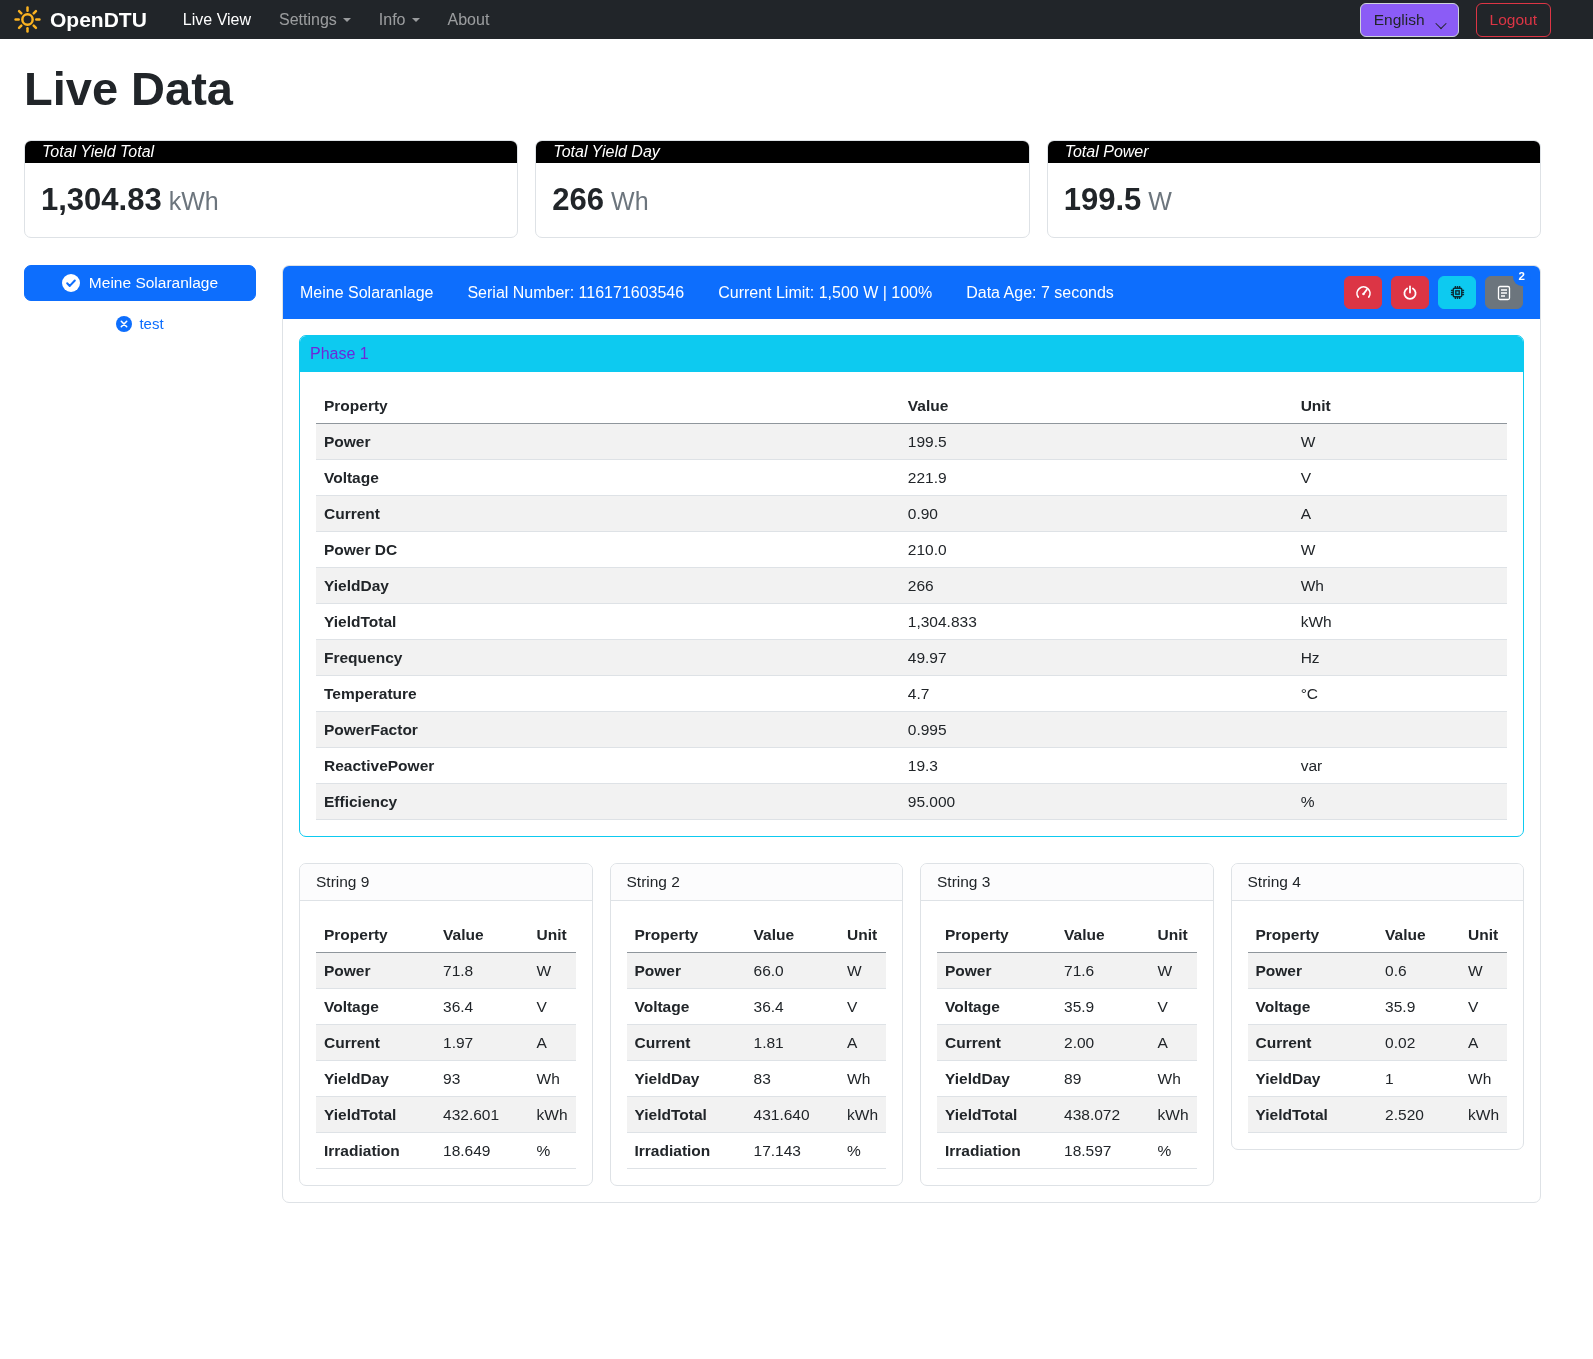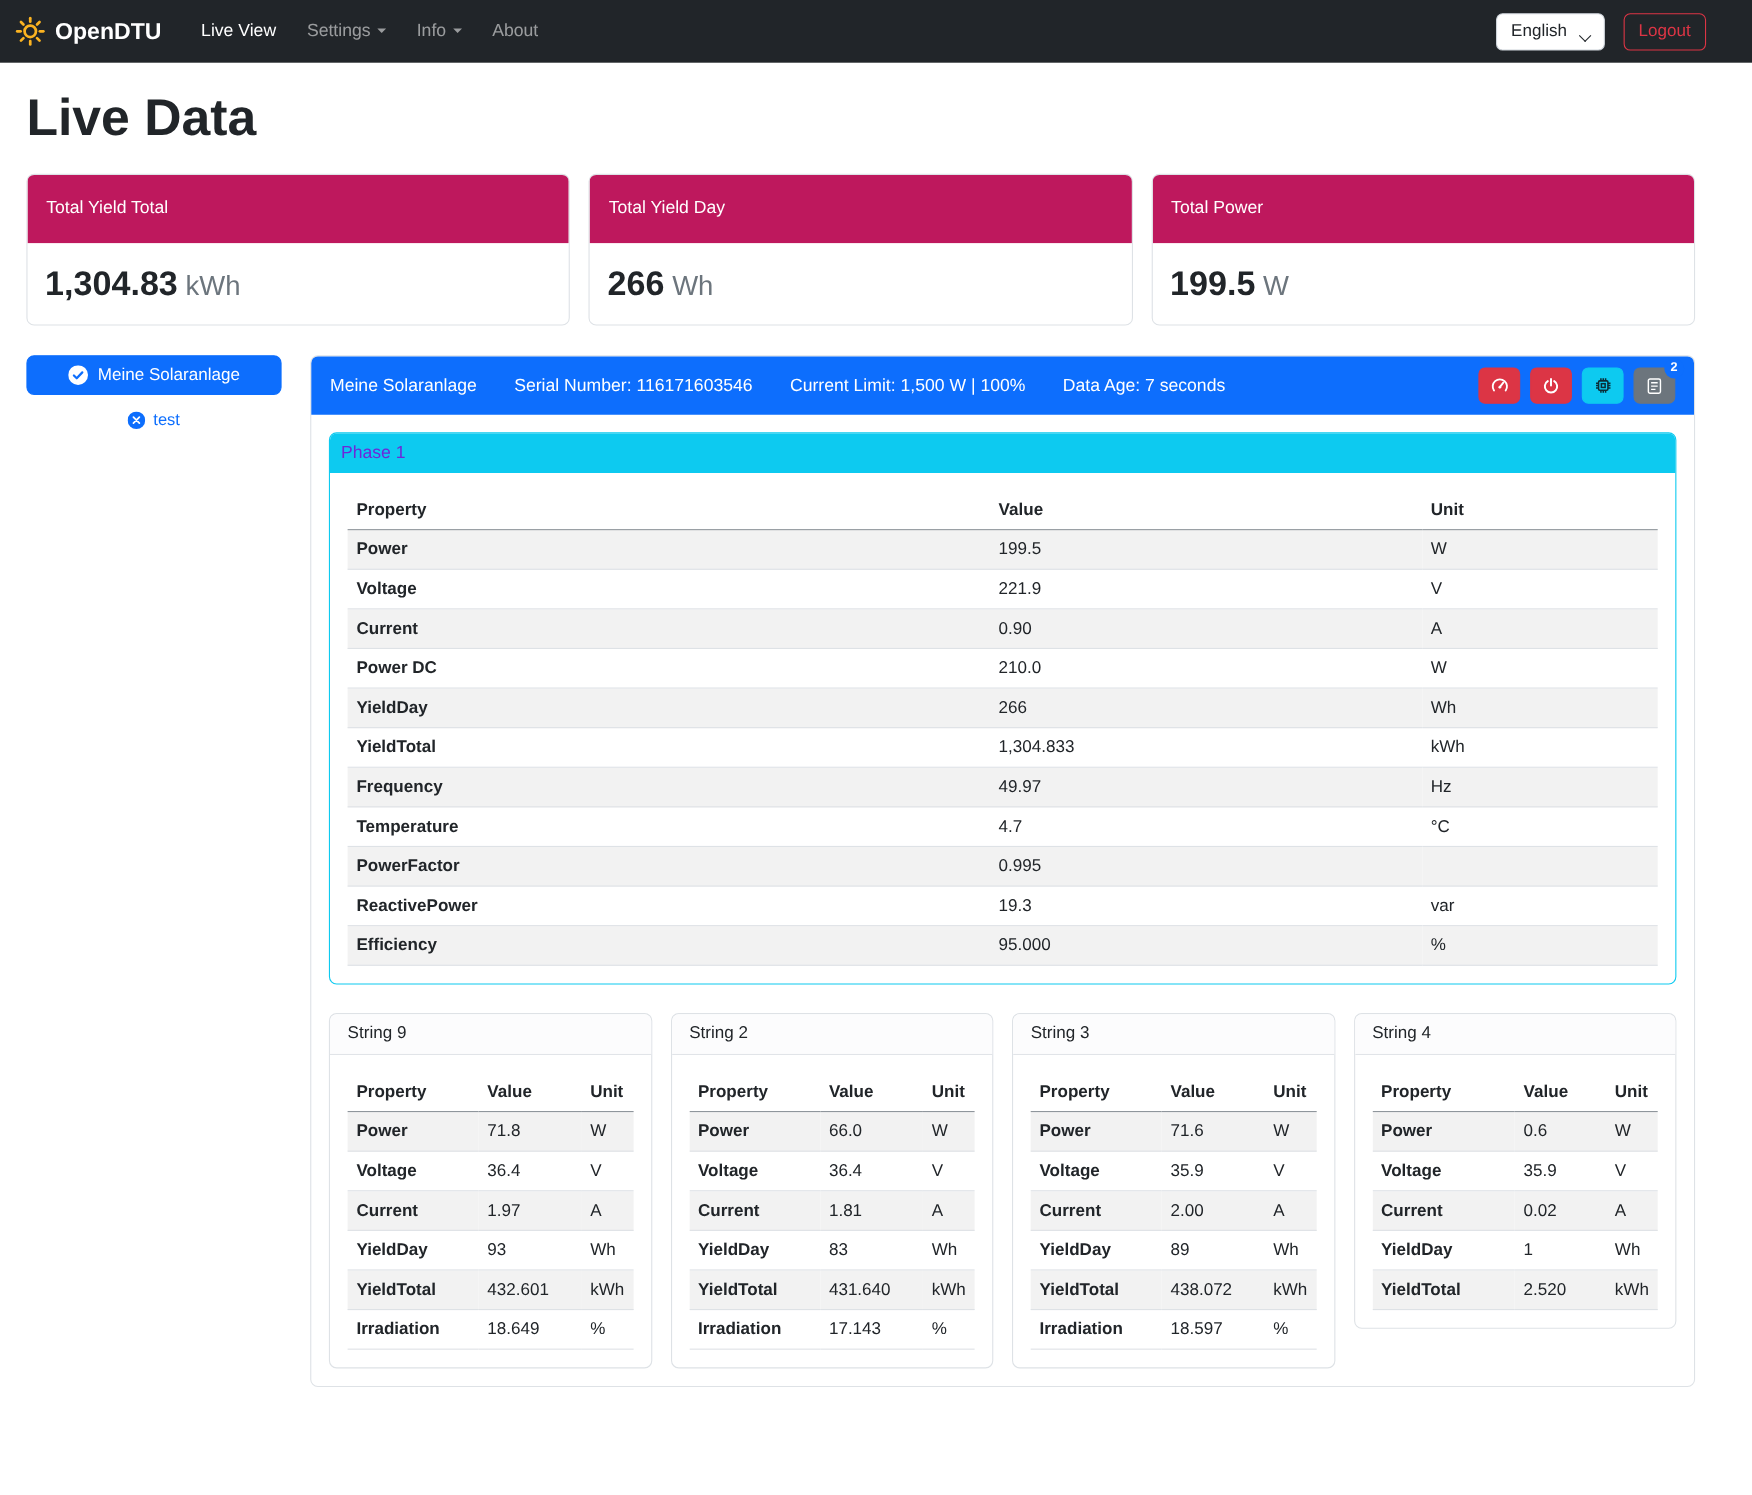--- a/index.html
+++ b/index.html
@@ -1,35 +1,35 @@
 <!DOCTYPE html>
 <html><head>
 <meta charset="utf-8">
 <style>
   * { box-sizing: border-box; }
   body { margin:0; background:#fff; color:#212529; font-family:"Liberation Sans", sans-serif; }
 
   
-  .navbar { height:57px; background:#212529; display:flex; align-items:center; padding:0 42px 0 14px; }
+  .navbar { height:39px; background:#212529; display:flex; align-items:center; padding:0 42px 0 14px; }
   .brand { display:flex; align-items:center; gap:9px; color:#fff; font-size:21px; font-weight:600; margin-right:22px; cursor:pointer; }
   .nav-links { display:flex; align-items:center; flex:1; }
   .nav-link { color:rgba(255,255,255,.55); padding:8px 14px; font-size:16px; cursor:pointer; white-space:nowrap; }
   .nav-link.active { color:#fff; }
   .caret { display:inline-block; margin-left:6px; vertical-align:middle; border-top:4px solid currentColor; border-right:4px solid transparent; border-left:4px solid transparent; }
-  .lang-btn { background:#ffffff; border:1px solid #ced4da; border-radius:6px; padding:7px 13px; font-size:15.5px; display:flex; align-items:flex-end; gap:12px; color:#212529; margin-right:17px; cursor:pointer; }
+  .lang-btn { background:#8b5cf6; border:1px solid #ced4da; border-radius:6px; padding:7px 13px; font-size:15.5px; display:flex; align-items:flex-end; gap:12px; color:#212529; margin-right:17px; cursor:pointer; }
   .chevron { width:8px; height:8px; border-right:1.7px solid #212529; border-bottom:1.7px solid #212529; transform:rotate(45deg) translate(-1px,-1px); display:inline-block; }
   .logout-btn { background:transparent; border:1px solid #dc3545; color:#dc3545; border-radius:6px; padding:7px 13px; font-size:15.5px; cursor:pointer; }
 
   
   .page { padding:6px 52px 30px 24px; }
   .page-title { font-size:47px; font-weight:600; margin:16px 0 24px; }
 
   .cards-row { display:flex; gap:17px; margin-bottom:27px; }
   .scard { flex:1; border:1px solid #dee2e6; border-radius:7px; overflow:hidden; }
-  .scard-header { background:#be185d; color:#fff; padding:22px 17px; font-size:16px; }
+  .scard-header { background:#000000; color:#fff; padding:2px 17px; font-size:16px;font-style:italic; }
   .scard-body { padding:19px 16px; }
   .scard-value { font-size:31px; font-weight:600; }
   .scard-unit { font-size:25px; color:#6c757d; margin-left:7px; }
 
   .layout { display:flex; gap:26px; align-items:flex-start; }
   .sidebar { flex:0 0 232px; }
   .inv-btn { display:flex; align-items:center; justify-content:center; gap:9px; background:#0d6efd; color:#fff; border:1px solid #0d6efd; border-radius:7px; padding:8px 10px; font-size:15.5px; width:100%; cursor:pointer; margin-bottom:14px; font-family:inherit; }
   .inv-alt { display:flex; align-items:center; justify-content:center; gap:7px; color:#0d6efd; font-size:15px; cursor:pointer; }
 
   .panel { flex:1; border:1px solid #dee2e6; border-radius:7px; }

